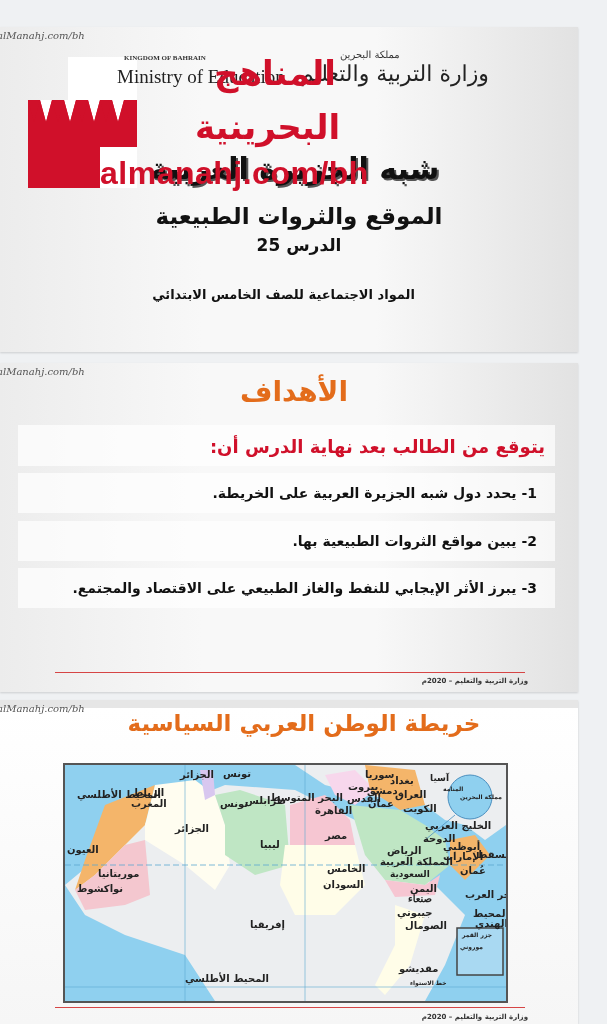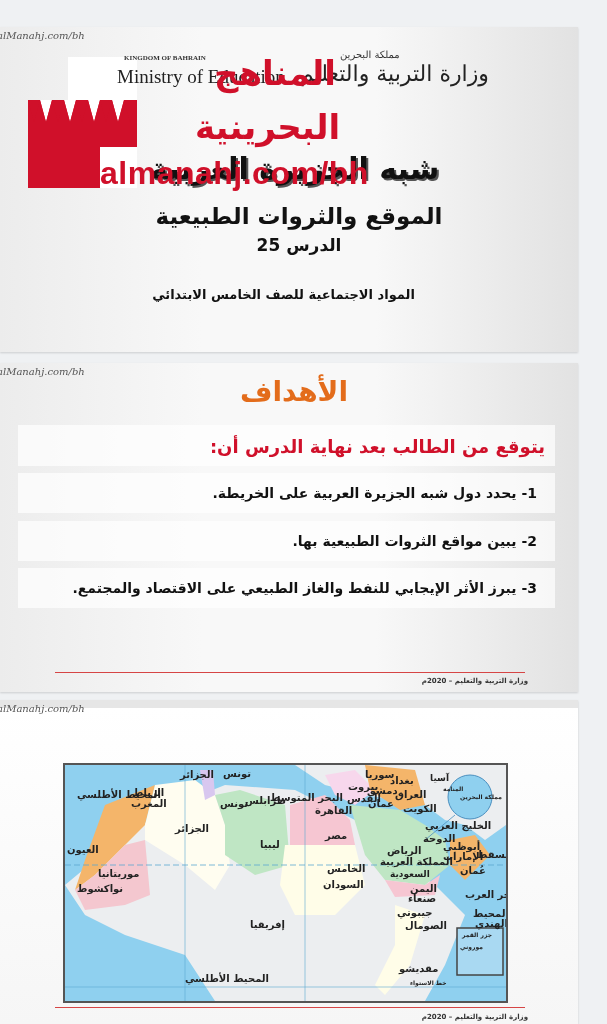--- a/index.html
+++ b/index.html
@@ -99,20 +99,21 @@
   <div class="bar obj-bar" style="top:205px;">
     <span class="bar-text">3- يبرز الأثر الإيجابي للنفط والغاز الطبيعي على الاقتصاد والمجتمع.</span>
   </div>
 
   <div class="footer-line" style="top:309px;"></div>
   <span class="footer-text" style="top:314px;">وزارة التربية والتعليم – 2020م</span>
 </div>
 
 <div class="slide" id="slide3">
   <span class="watermark-url">alManahj.com/bh</span>
+  <div class="map-title">خريطة الوطن العربي السياسية</div>
 
   <div class="map-frame">
     <svg width="441" height="236" viewBox="0 0 441 236">
 
       <rect x="0" y="0" width="441" height="236" fill="#8fd0ef"></rect>
 
       <path d="M0,120 L30,95 L60,70 L110,40 L160,20 L230,25 L270,45 L300,60 L320,90 L340,100 L370,120 L400,150 L380,200 L360,236 L150,236 L120,190 L60,170 L20,150 Z" fill="#eceef0"></path>
 
       <path d="M230,0 L441,0 L441,60 L420,75 L400,60 L380,55 L360,40 L330,35 L300,30 L260,20 Z" fill="#eceef0"></path>
 
@@ -184,21 +185,21 @@
     <span class="map-label" style="left:360px;top:55px;">الخليج العربي</span>
     <span class="map-label" style="left:358px;top:68px;">الدوحة</span>
     <span class="map-label" style="left:378px;top:76px;">أبوظبي</span>
     <span class="map-label" style="left:378px;top:86px;">الإمارات</span>
     <span class="map-label" style="left:322px;top:80px;">الرياض</span>
     <span class="map-label" style="left:315px;top:91px;font-size:10px;">المملكة العربية</span>
     <span class="map-label" style="left:325px;top:104px;font-size:9px;">السعودية</span>
     <span class="map-label" style="left:412px;top:84px;">مسقط</span>
     <span class="map-label" style="left:395px;top:100px;">عُمان</span>
     <span class="map-label" style="left:345px;top:118px;">اليمن</span>
-    <span class="map-label" style="left:343px;top:128px;">صنعاء</span>
+    <span class="map-label" style="left:343px;top:128px;font-family:Liberation Serif, serif;">صنعاء</span>
     <span class="map-label" style="left:400px;top:124px;">بحر العرب</span>
     <span class="map-label" style="left:332px;top:142px;">جيبوتي</span>
     <span class="map-label" style="left:340px;top:155px;">الصومال</span>
     <span class="map-label" style="left:408px;top:143px;">المحيط</span>
     <span class="map-label" style="left:410px;top:153px;">الهندي</span>
     <span class="map-label" style="left:334px;top:198px;">مقديشو</span>
     <span class="map-label" style="left:397px;top:166px;font-size:6px;">جزر القمر</span>
     <span class="map-label" style="left:395px;top:178px;font-size:6px;">موروني</span>
     <span class="map-label" style="left:345px;top:214px;font-size:6px;">خط الاستواء</span>
     <span class="map-label" style="left:120px;top:208px;">المحيط الأطلسي</span>

